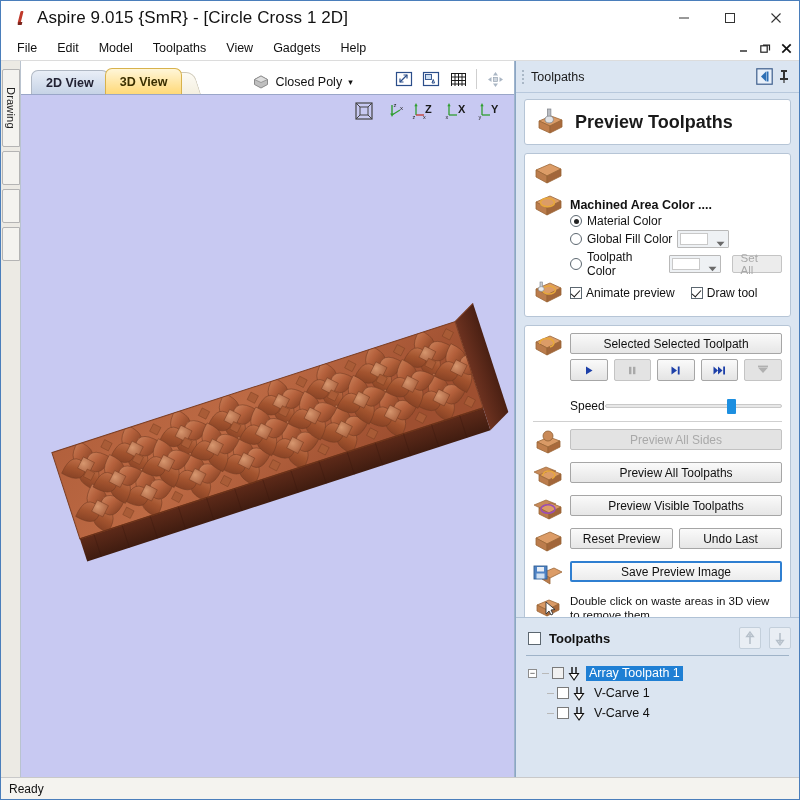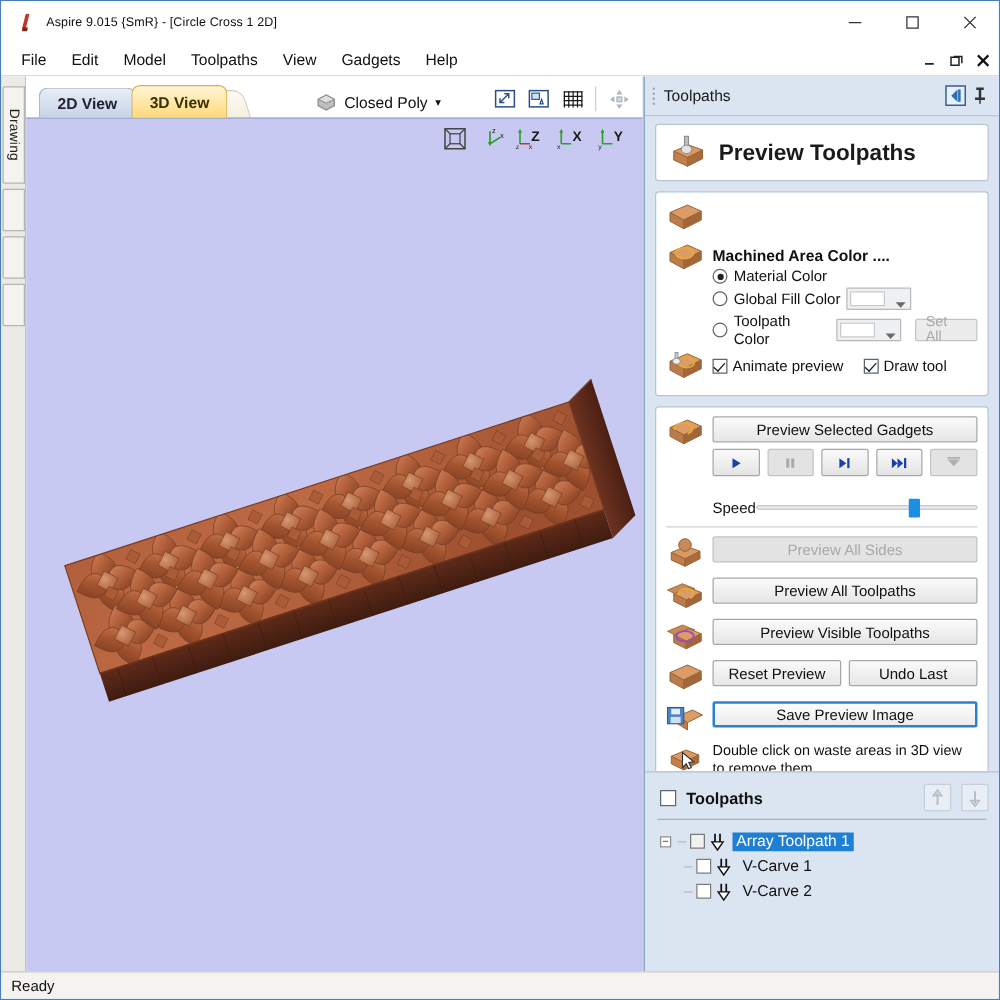--- a/index.html
+++ b/index.html
@@ -33,21 +33,21 @@
   .app-icon::before {
     content: ""; position: absolute; left: 6px; top: 1px;
     width: 3px; height: 13px; background: #c0392b;
     transform: skewX(-14deg); border-radius: 1px;
   }
   .app-icon::after {
     content: ""; position: absolute; left: 5px; top: 12px;
     width: 4px; height: 3px; background: #7b241c;
     transform: skewX(-14deg);
   }
-  .title-text { font-size: 10px; color: #111; letter-spacing: .1px; }
+  .title-text { font-size: 17px; color: #111; letter-spacing: .1px; }
   .win-controls { position: absolute; right: 0; top: 0; height: 34px; display: flex; }
   .win-btn {
     width: 46px; height: 34px; display: flex; align-items: center; justify-content: center;
     color: #333; font-size: 13px; background: transparent;
   }
   .win-btn svg { display: block; }
 
   
   .menubar {
     height: 26px; flex: 0 0 26px;
@@ -749,21 +749,21 @@
           <div class="ctrlrow">
             <span class="blockicon">
               <svg width="30" height="28" viewBox="0 0 30 28">
                 <polygon points="3,9 17,3 28,8 14,15" fill="#dc9c67" stroke="#9a6636" stroke-width="0.8"></polygon>
                 <polygon points="3,9 14,15 14,22 3,16" fill="#bb7c4c" stroke="#9a6636" stroke-width="0.8"></polygon>
                 <polygon points="28,8 14,15 14,22 28,15" fill="#a2663a" stroke="#9a6636" stroke-width="0.8"></polygon>
                 <path d="M7,11 a7,4.5 0 1,1 10,3" fill="none" stroke="#e8a83c" stroke-width="1.6"></path>
               </svg>
             </span>
             <div class="matcol">
-              <div class="btn">Preview Selected Gadgets</div>
+              <div class="btn">Selected Selected Toolpath</div>
               <div class="transport">
                 <div class="tbtn">
                   <svg width="12" height="11" viewBox="0 0 12 11">
                       <polygon points="3,1.5 9.5,5.5 3,9.5" fill="#1c3fa8"></polygon>
                     </svg>
                 </div>
                 <div class="tbtn dis">
                   <svg width="12" height="11" viewBox="0 0 12 11">
                       <rect x="3" y="1.8" width="2.4" height="7.4" fill="#a9a9a9"></rect>
                       <rect x="7" y="1.8" width="2.4" height="7.4" fill="#a9a9a9"></rect>
@@ -941,21 +941,21 @@
           <div class="tnode child">
             <span class="tline"></span>
             <span class="tchk white"></span>
             <span style="display:flex;">
               <svg width="16" height="15" viewBox="0 0 16 15">
                 <line x1="5" y1="1" x2="5" y2="8" stroke="#111" stroke-width="1.4"></line>
                 <line x1="9" y1="1" x2="9" y2="8" stroke="#111" stroke-width="1.4"></line>
                 <polygon points="7,14 2.5,7.5 11.5,7.5" fill="#ffffff" stroke="#111" stroke-width="1.1"></polygon>
               </svg>
             </span>
-            <span class="tlabel">V-Carve 2</span>
+            <span class="tlabel">V-Carve 4</span>
           </div>
         </div>
       </div>
     </div>
   </div>
 
   <div class="statusbar">
     <span>Ready</span>
   </div>
 </div>

